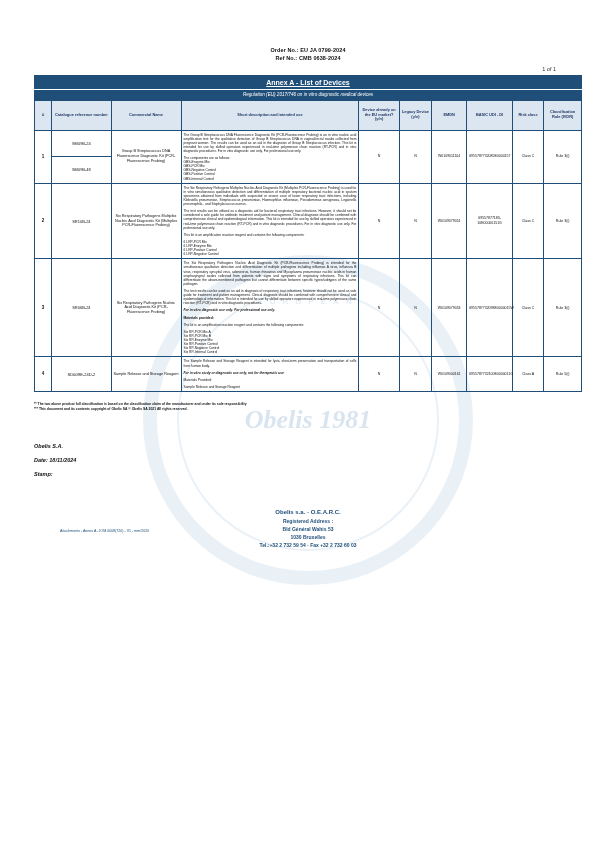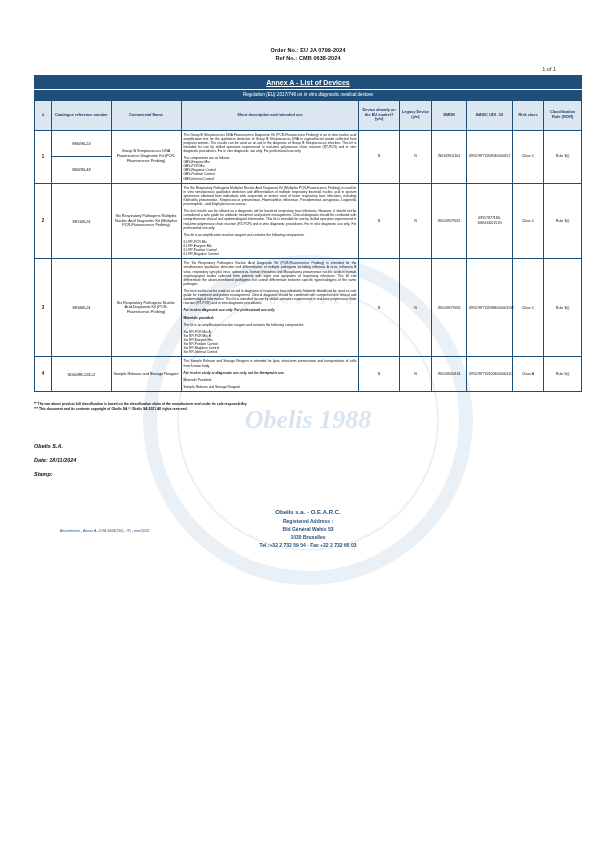--- a/index.html
+++ b/index.html
@@ -160,21 +160,21 @@
 </style>
 </head>
 <body>
 
 <div class="page">
 
   <div class="watermark">
     <div class="wm-ring"></div>
     <div class="wm-inner"></div>
     <div class="wm-arc top">EUROPEAN</div>
-    <div class="wm-text">Obelis 1988</div>
+    <div class="wm-text">Obelis 1981</div>
   </div>
 
   <div class="content">
 
     <div class="page-num">1 of 1</div>
 
     <div class="order-block">
       <div class="line">
         <span>Order No.:</span>
         <span>EU JA 0799-2024</span>

